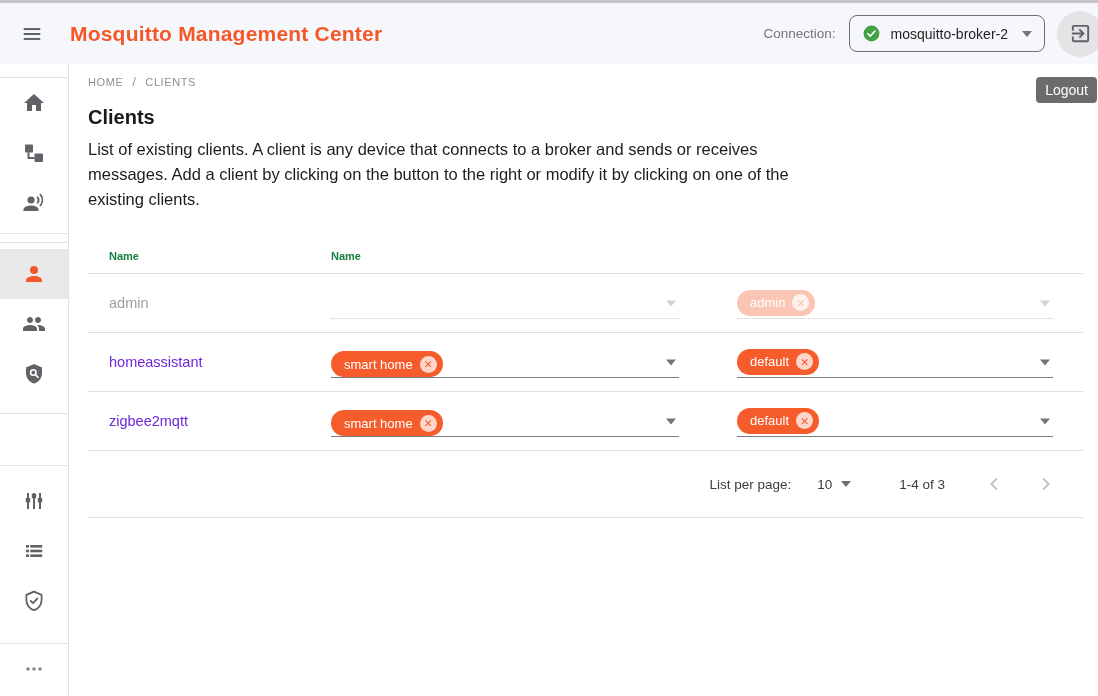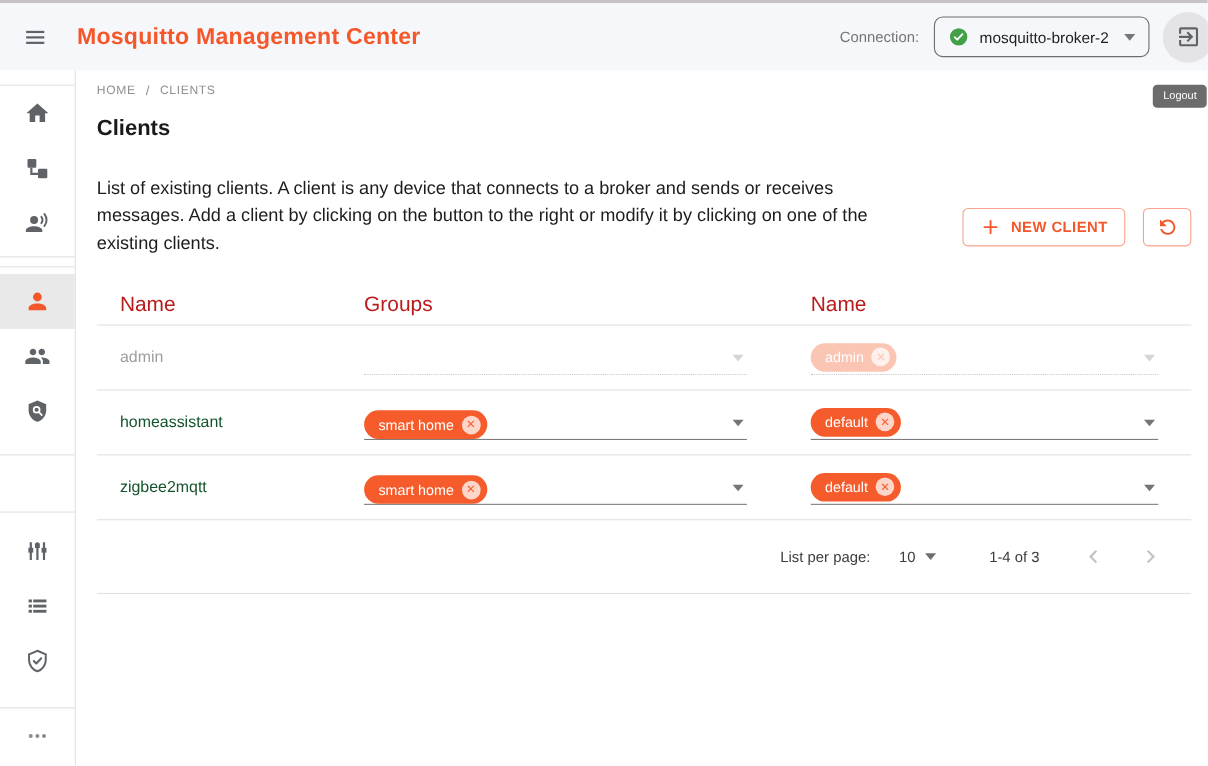--- a/index.html
+++ b/index.html
@@ -14,47 +14,47 @@
   .topstrip{height:3px; width:100%; background:#c6c3c8;}
   .appbar{height:61px; background:#f6f7fa; display:flex; align-items:center; padding:0 0 0 18px;}
   .hamburger{background:none; border:none; width:28px; height:28px; display:flex; align-items:center; justify-content:center; cursor:pointer;}
   .app-title{color:var(--accent); font-size:21px; font-weight:700; margin-left:24px; letter-spacing:.2px;text-align:right;}
   .appbar-right{margin-left:auto; display:flex; align-items:center;}
   .conn-label{color:#757575; font-size:13.5px; margin-right:13px;}
   .conn-select{display:flex; align-items:center; height:37px; background:#f6f7fa; border:1px solid #6f6f6f; border-radius:8px; padding:0 12px; min-width:157px; cursor:pointer;}
   .conn-select .val{font-size:14px; color:#1f1f1f; margin:0 14px 0 10px;}
   .caret{width:0; height:0; border-left:5px solid transparent; border-right:5px solid transparent; border-top:6px solid #757575; display:inline-block;}
   .logout-btn{width:46px; height:46px; border-radius:50%; background:#e4e4e7; border:none; display:flex; align-items:center; justify-content:center; margin-left:12px; margin-right:-5px; cursor:pointer;}
-  .tooltip{position:absolute; top:77px; right:1px; background:rgba(100,100,100,.95); color:#fff; font-size:10px; padding:5px 9px; border-radius:4px; z-index:5;}
+  .tooltip{position:absolute; top:77px; right:1px; background:rgba(100,100,100,.95); color:#fff; font-size:14px; padding:5px 9px; border-radius:4px; z-index:5;}
 
   
   .sidebar{position:absolute; top:64px; left:0; bottom:0; width:69px; background:#fff; border-right:1px solid var(--divider);}
   .sdiv{height:1px; background:var(--divider); width:100%;}
   .snav{padding-top:13px;}
   .sitem{height:50px; display:flex; align-items:center; justify-content:center; cursor:pointer;}
   .sitem.selected{background:#e9e9ea;}
   .spacer51{height:51px;}
 
   
   .main{margin-left:69px; padding:11px 15px 0 19px;}
   .breadcrumb{font-size:11px; color:#8f8f8f; letter-spacing:.6px; display:flex; align-items:center; gap:9px;}
   .breadcrumb .sep{color:#8f8f8f; font-size:12px;}
   .page-title{font-size:20px; font-weight:700; color:#1a1a1a; margin-top:17px;}
-  .desc-row{display:flex; align-items:center; margin-top:30px;}
+  .desc-row{display:flex; align-items:flex-start; margin-top:8px;}
   .desc{font-size:16.5px; line-height:25px; color:#1d1d1d; max-width:745px;}
   .actions{margin-left:auto; display:flex; align-items:center; gap:16px; margin-top:19px;}
   .btn-outline{display:flex; align-items:center; gap:9px; border:1px solid rgba(244,88,42,.55); background:#fff; color:var(--accent); font-family:inherit; font-size:13.5px; font-weight:700; letter-spacing:.4px; border-radius:5px; height:35px; padding:0 15px; cursor:pointer;}
   .btn-icon{width:44px; height:35px; padding:0; justify-content:center; gap:0;}
 
   
   .table{margin-top:26px; width:995px;}
   .thead,.trow{display:grid; grid-template-columns:222px 406px 1fr; padding-left:21px; align-items:center;}
-  .thead{height:36px; border-bottom:1px solid var(--line); font-size:19px; font-weight:400; color:#b91c1c;}
+  .thead{height:36px; border-bottom:1px solid var(--line); font-size:11px; font-weight:700; color:#15803d;}
   .trow{height:59px; border-bottom:1px solid var(--line); cursor:pointer;}
-  .cell-name{font-size:14.5px; color:#14532d;}
+  .cell-name{font-size:14.5px; color:#6d28d9;}
   .trow.disabled .cell-name{color:#9e9e9e;}
   .mselect{position:relative; height:32px; display:flex; align-items:center; border-bottom:1px solid #7d7d7d;}
   .mselect.groups{width:348px;align-items:flex-end;}
   .mselect.roles{width:316px;}
   .trow.disabled .mselect{border-bottom:1px dotted #c6c6c6;}
   .sel-caret{position:absolute; right:3px; top:50%; transform:translateY(-40%);}
   .trow.disabled .sel-caret{border-top-color:#d4d4d4;}
   .chips{display:flex; align-items:center; gap:6px;}
   .chip{display:flex; align-items:center; background:var(--chip); color:#fff; height:26px; border-radius:13px; padding:0 6px 0 13px; font-size:13px; cursor:pointer;}
   .trow.disabled .chip{opacity:.35;}
@@ -226,45 +226,25 @@
   <div class="breadcrumb">
     <span>HOME</span>
     <span class="sep">/</span>
     <span>CLIENTS</span>
   </div>
 
   <h2 class="page-title">Clients</h2>
 
   <div class="desc-row">
     <p class="desc">List of existing clients. A client is any device that connects to a broker and sends or receives messages. Add a client by clicking on the button to the right or modify it by clicking on one of the existing clients.</p>
-    <div class="actions">
-      <button class="btn-outline">
-        <span style="display:flex;">
-            <svg width="19" height="19" viewBox="0 0 24 24">
-              <path d="M12 5v14M5 12h14" stroke="#f4582a" stroke-width="2.2" stroke-linecap="round"></path>
-            </svg>
-          </span>
-        <span>NEW CLIENT</span>
-      </button>
-      <button class="btn-outline btn-icon">
-        <span style="display:flex;">
-            <svg width="21" height="21" viewBox="0 0 24 24">
-              <g transform="translate(24,0) scale(-1,1)">
-                <path fill="#f4582a" d="M17.65 6.35C16.2 4.9 14.21 4 12 4c-4.42 0-7.99 3.58-8 8s3.57 8 7.99 8c3.73 0 6.84-2.55 7.73-6h-2.08c-.82 2.33-3.04 4-5.65 4-3.31 0-6-2.69-6-6s2.69-6 6-6c1.66 0 3.14.69 4.22 1.78L13 11h7V4l-2.35 2.35z"></path>
-              </g>
-            </svg>
-          </span>
-      </button>
-    </div>
   </div>
 
   <div class="table">
     <div class="thead">
       <div>Name</div>
-      <div>Groups</div>
       <div>Name</div>
     </div>
     <div id="tbody">
   <div class="trow disabled">
     <div class="cell-name">admin</div>
     <div>
       <div class="mselect groups">
         <div class="chips groups-chips"></div>
         <span class="caret sel-caret"></span>
       </div>

